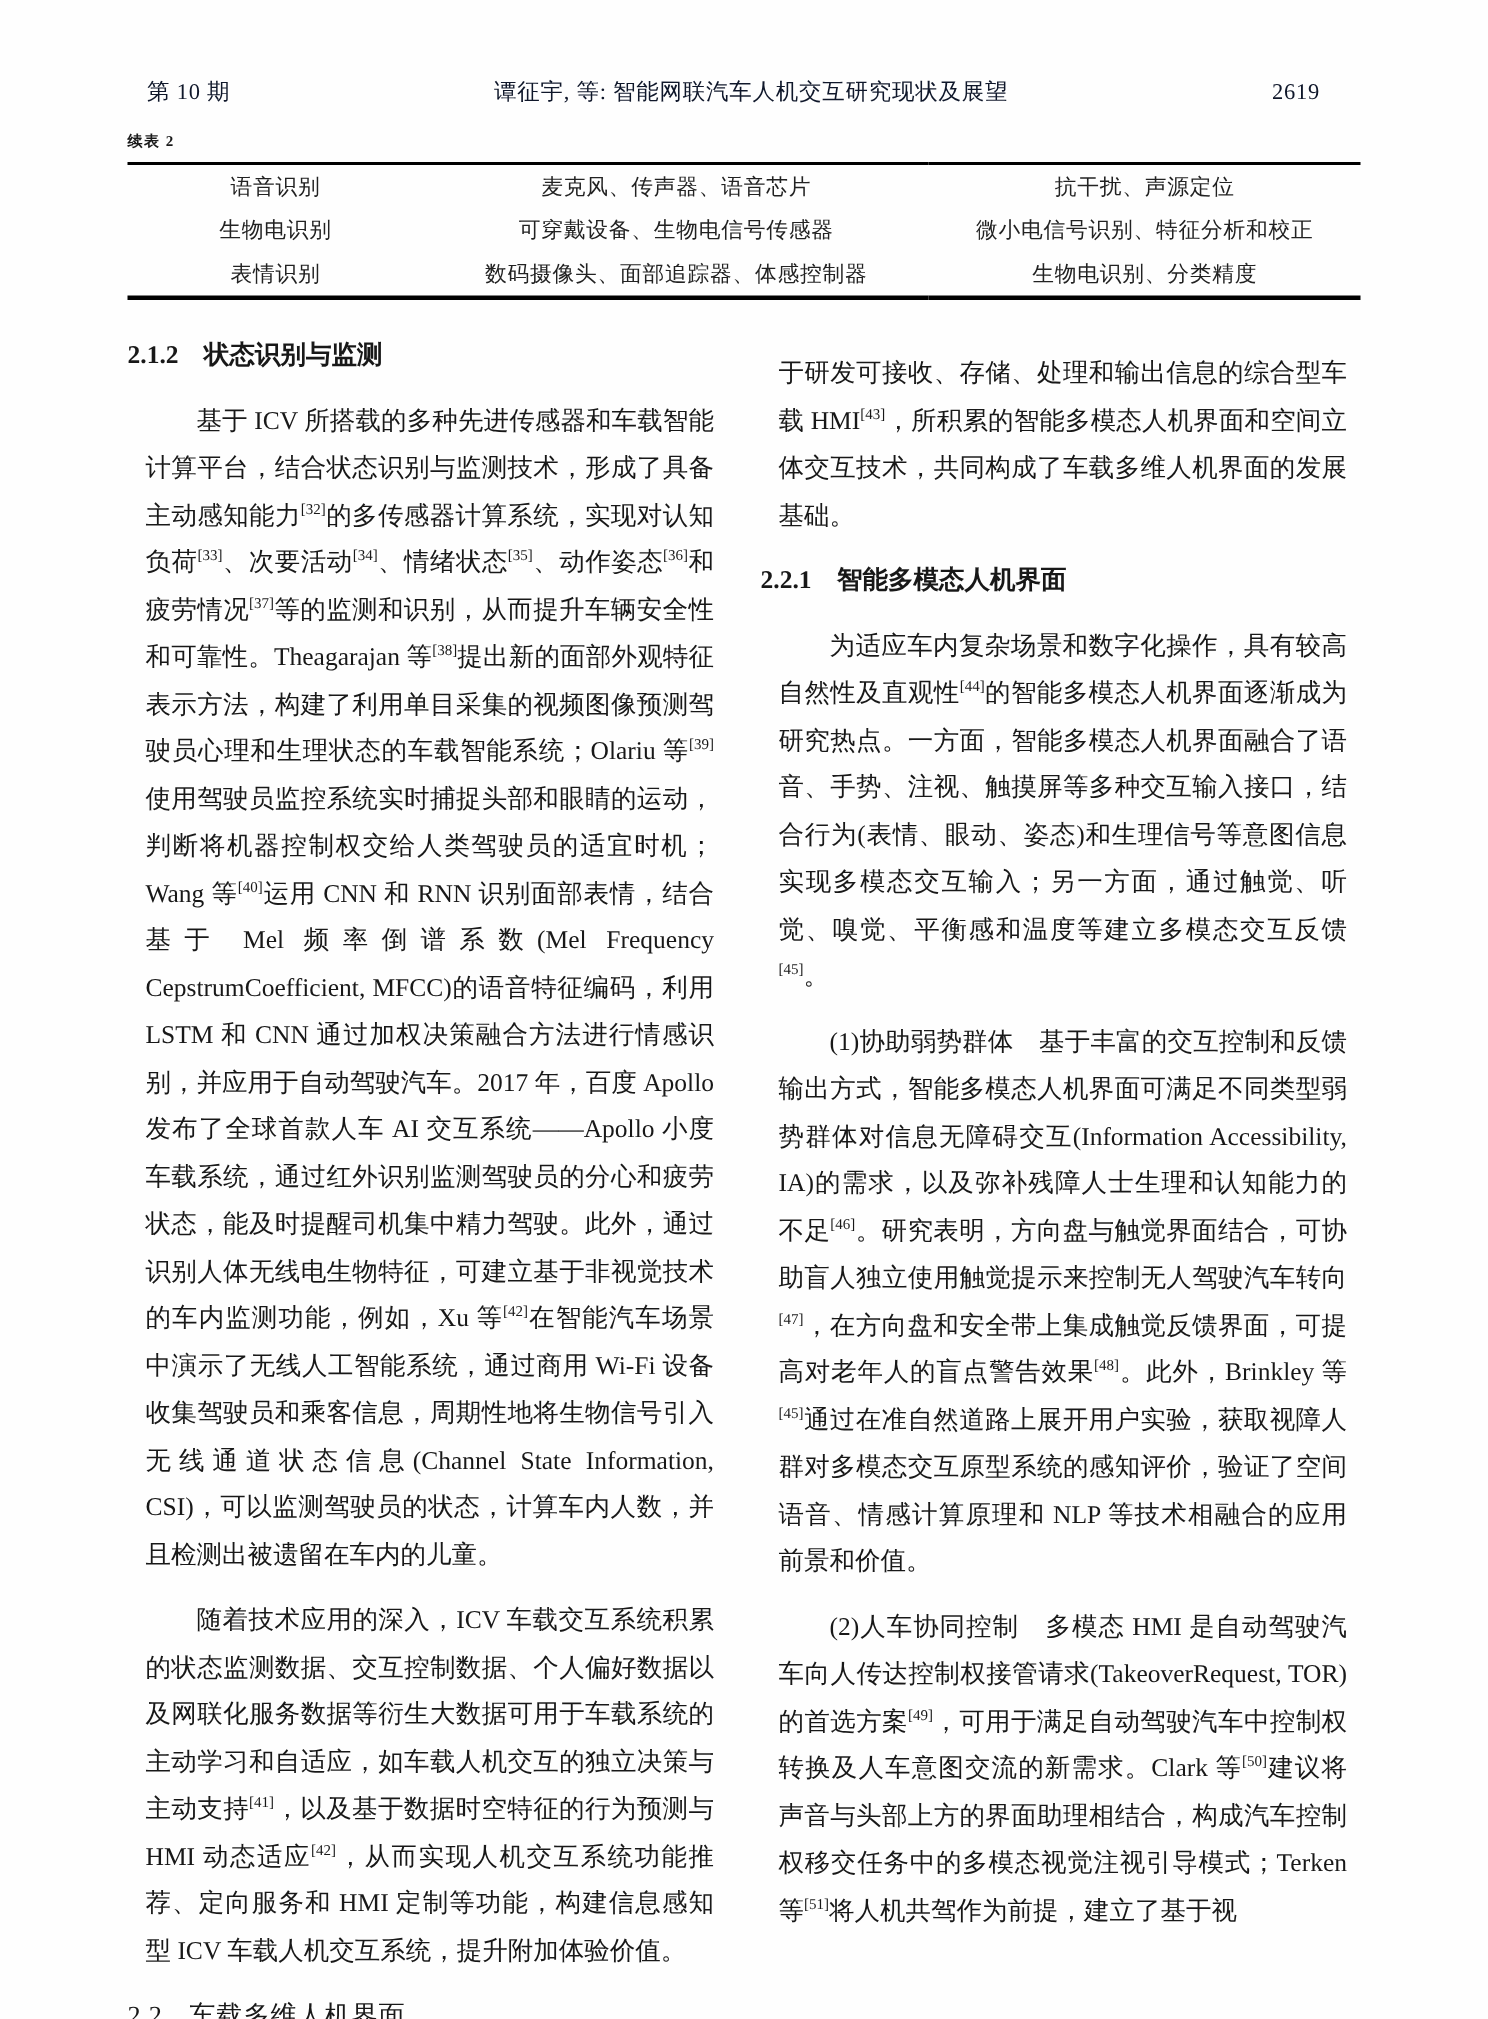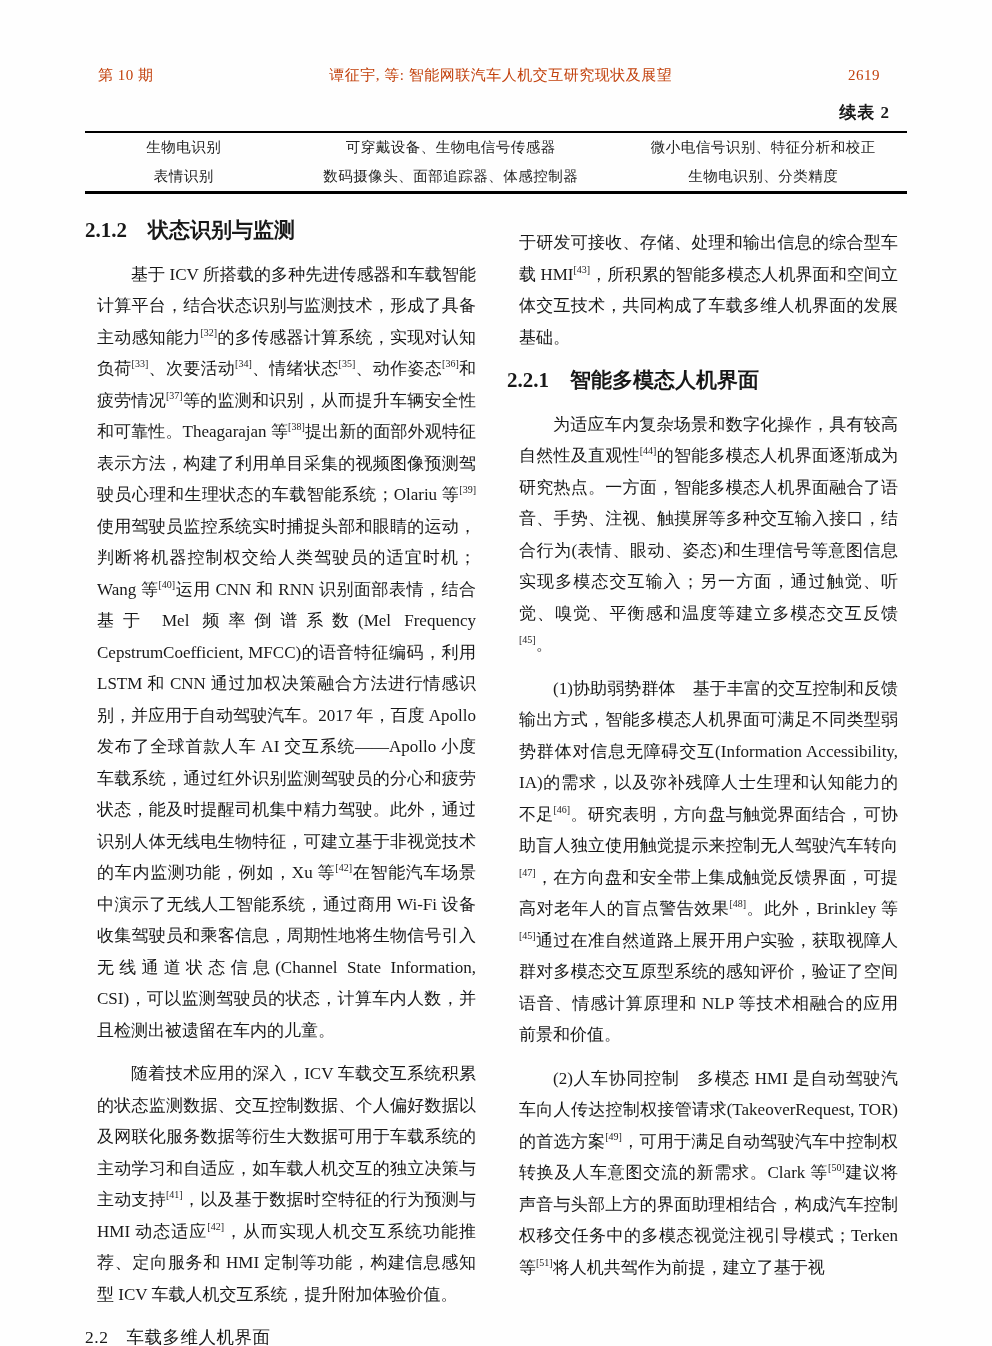--- a/index.html
+++ b/index.html
@@ -9,34 +9,33 @@
     color:#141414;
     font-family:"Liberation Serif","DejaVu Serif",serif;
     overflow:hidden;
     -webkit-font-smoothing:antialiased;
   }
   .page{position:relative;width:992px;height:1346px;}
 
   
   .running-head{
     display:flex;align-items:baseline;
-    margin:16px 112px 0 98px;
+    margin:2px 112px 0 98px;
     padding-top:50px;
-    font-size:15px;color:#c2410c;
+    font-size:15px;color:#0f172a;
     letter-spacing:.5px;
   }
   .rh-left{flex:0 0 auto;}
   .rh-center{flex:1 1 auto;text-align:center;}
   .rh-right{flex:0 0 auto;}
 
   
   .cont-label{
-    margin:16px 102px 7px 85px;
-    text-align:right;
-    font-size:17px;font-weight:bold;color:#1a1a1a;
+    margin:16px 69px 7px 85px;
+    font-size:10px;font-weight:bold;color:#1a1a1a;
     letter-spacing:1px;
   }
 
   
   .sensor-table{
     margin:0 85px;width:822px;
     border-top:2.5px solid #000;
     border-bottom:3px solid #000;
     border-collapse:collapse;
     font-size:14.5px;color:#222;
@@ -56,39 +55,44 @@
     margin:21px 82px 0 85px;
   }
   .col{
     width:403px;
     font-size:17px;line-height:31.5px;
     text-align:justify;
     color:#181818;
   }
   .col p{margin:12px;text-indent:2em;word-break:break-word;}
   .col p.noindent{text-indent:0;}
-  .h-sub{font-weight:bold;font-size:21px;}
+  .h-sub{font-weight:bold;font-size:17px;}
   .h-sec{font-weight:normal;font-size:17.5px;letter-spacing:.5px;}
   sup{font-size:10px;line-height:0;vertical-align:super;letter-spacing:0;}
 </style>
 </head>
 <body>
 
 <div class="page">
 
   <div class="running-head">
     <span class="rh-left">第 10 期</span>
     <span class="rh-center">谭征宇, 等: 智能网联汽车人机交互研究现状及展望</span>
     <span class="rh-right">2619</span>
   </div>
 
   <div class="cont-label">续表 2</div>
 
   <table class="sensor-table">
     <tbody>
+      <tr>
+        <td class="c0">语音识别</td>
+        <td class="c1">麦克风、传声器、语音芯片</td>
+        <td class="c2">抗干扰、声源定位</td>
+      </tr>
       <tr>
         <td class="c0">生物电识别</td>
         <td class="c1">可穿戴设备、生物电信号传感器</td>
         <td class="c2">微小电信号识别、特征分析和校正</td>
       </tr>
       <tr>
         <td class="c0">表情识别</td>
         <td class="c1">数码摄像头、面部追踪器、体感控制器</td>
         <td class="c2">生物电识别、分类精度</td>
       </tr>

